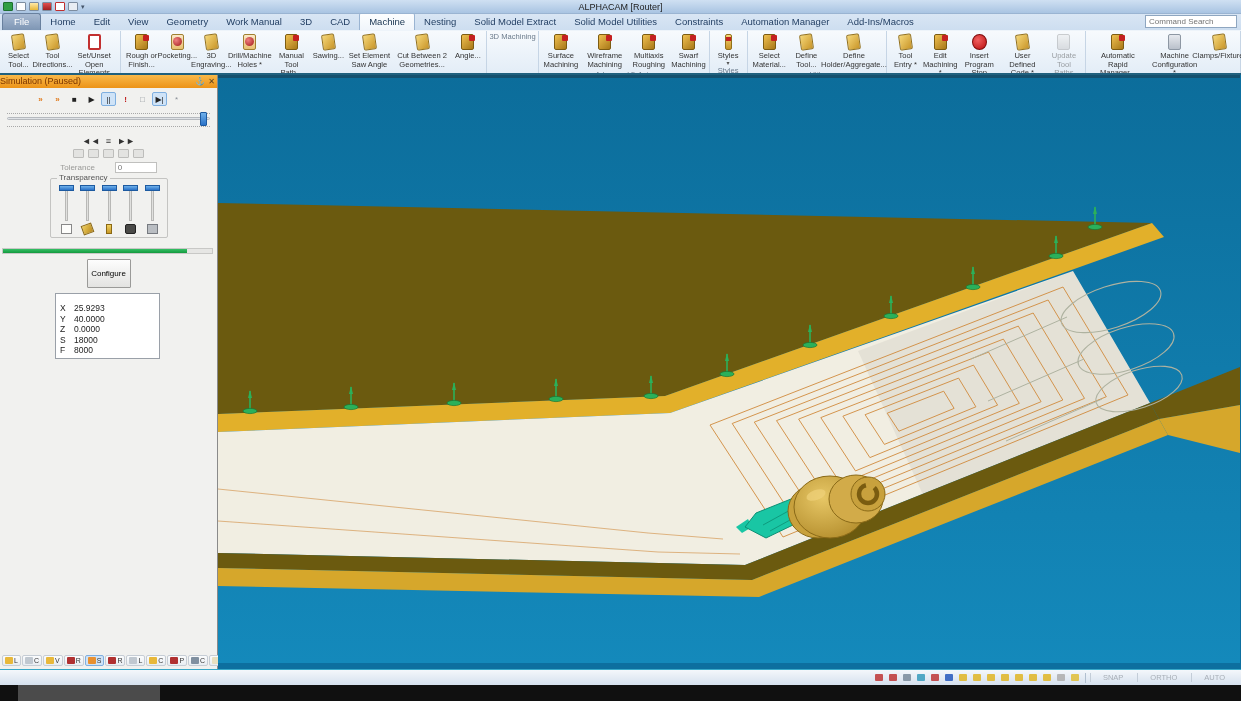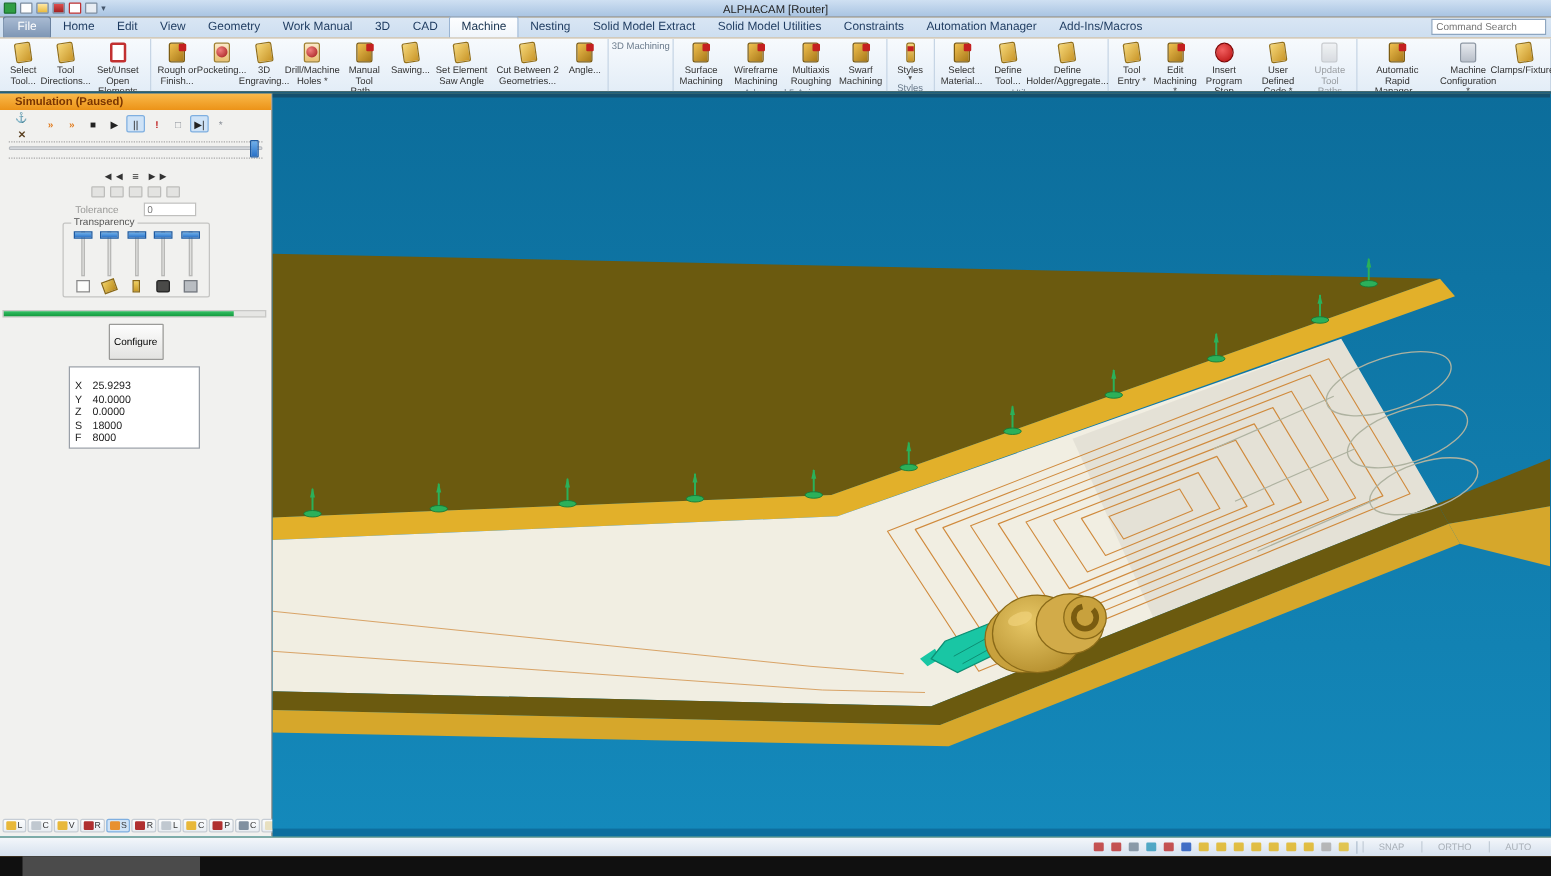--- a/index.html
+++ b/index.html
@@ -47,21 +47,21 @@
   .v-gray::before { background:linear-gradient(#e6e9ee,#b9c0ca); border:1px solid #8d97a3; }
   .v-styles::before { background:linear-gradient(#f6d879,#c89427); border:1px solid #93701a; inset:1px 6px; }
   .v-styles::after { content:""; position:absolute; left:7px; top:4px; width:5px; height:4px; background:#c42020; }
   .rdrop { font-size:6px; color:#555; line-height:4px; }
 
   
   .main { flex:1; display:flex; min-height:0; }
 
   
   .panel { width:218px; background:#f1f1ef; border-right:1px solid #8a8a8a; display:flex; flex-direction:column; font-size:9px; position:relative; }
-  .phead { height:13px; background:linear-gradient(#f9b94a,#ec9318); color:#7a3500; font-weight:bold; font-size:9px; line-height:13px; padding:0 12px; display:flex;flex-direction:column; }
+  .phead { height:13px; background:linear-gradient(#f9b94a,#ec9318); color:#7a3500; font-weight:normal; font-size:9px; line-height:13px; padding:0 0; display:flex; }
   .phead .sp { flex:1; }
   .phead .hic { width:11px; text-align:center; color:#5a4020; font-size:8px; cursor:default; }
   .ptools { display:flex; justify-content:center; gap:2px; padding:4px 0 2px; }
   .sic { width:15px; height:14px; border:1px solid transparent; border-radius:2px; font-size:8px; line-height:13px; text-align:center; cursor:default; }
   .sic.orange { color:#e07818; font-weight:bold; }
   .sic.dark { color:#222; }
   .sic.red { color:#c02020; font-weight:bold; }
   .sic.gray { color:#8a9098; }
   .sic.active { background:#cfe3f7; border-color:#7fafe0; }
   .pslider { margin:2px 5px; position:relative; height:22px; }

